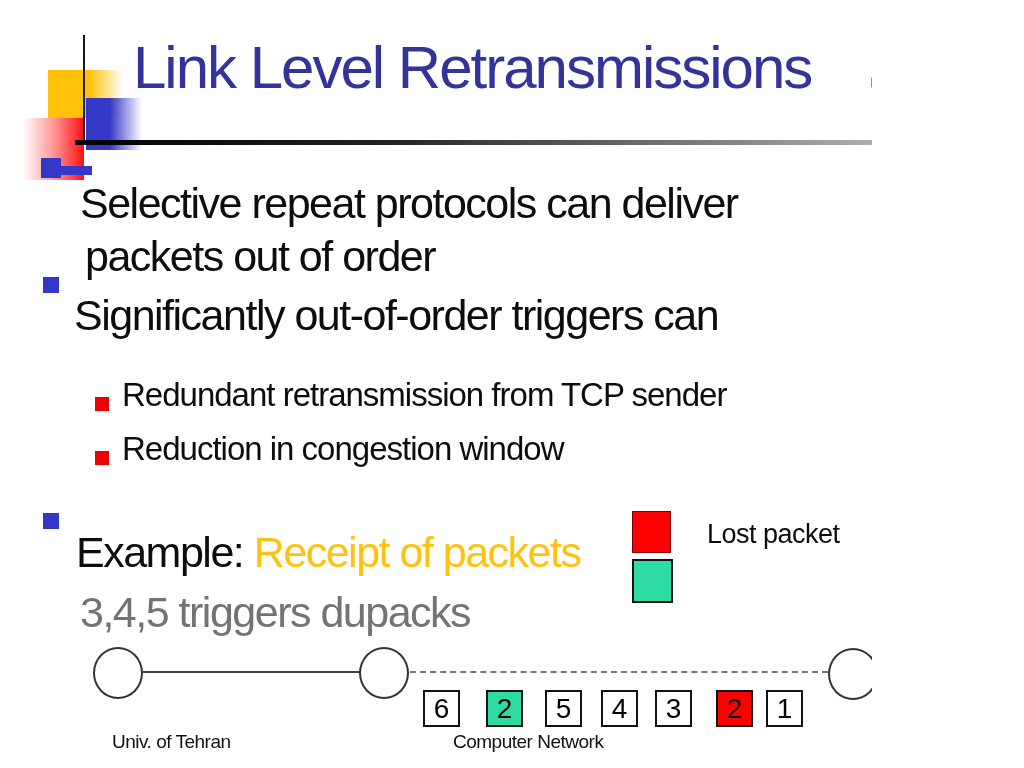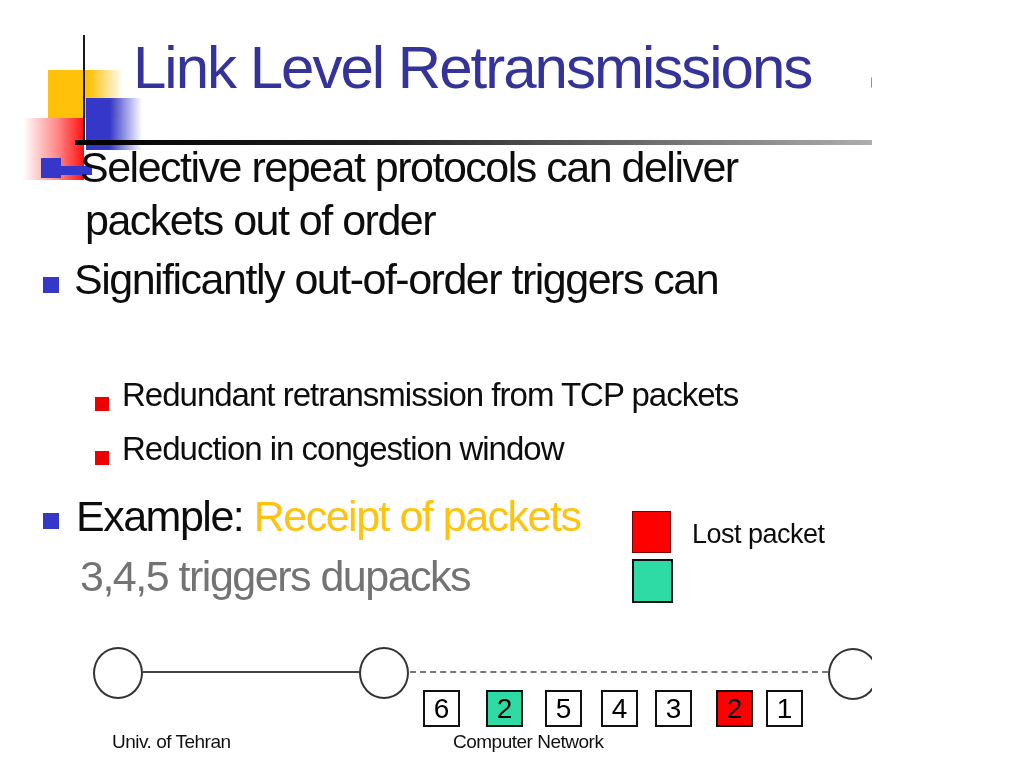--- a/index.html
+++ b/index.html
@@ -16,21 +16,21 @@
     background:linear-gradient(90deg,#3437C8 0%,#3437C8 42%,rgba(52,55,200,0) 100%);}
   .sq-red{left:20px;top:118px;width:64px;height:62px;
     background:linear-gradient(270deg,#FF1010 0%,rgba(255,90,90,0.75) 40%,rgba(255,230,230,0) 95%);}
   .hrule{left:75px;top:140px;width:890px;height:5px;
     background:linear-gradient(90deg,#000 0%,#222 35%,#888 75%,#C9C9C9 100%);}
   .b1-decor-sq{left:41px;top:158px;width:20px;height:20px;background:#3437C8;}
   .b1-decor-bar{left:58px;top:166px;width:34px;height:9px;background:#3437C8;}
   
   .title{left:133px;top:33px;font-size:60px;letter-spacing:-2px;font-weight:400;white-space:nowrap;}
   
-  .l1{font-size:43px;letter-spacing:-1.5px;line-height:1.05;white-space:nowrap;}
+  .l1{font-size:43px;letter-spacing:-1.5px;line-height:1.05;white-space:nowrap;margin-top:36px;}
   .l2{font-size:33px;letter-spacing:-1px;line-height:1.05;white-space:nowrap;}
   .bullet-blue{width:16px;height:16px;background:#3437C8;}
   .bullet-red{width:14px;height:14px;background:#EE0000;}
   
   .swatch{width:37px;height:40px;z-index:5;}
   .swatch-lost{left:632px;top:511px;border:1px solid #7a0000;}
   .swatch-retr{left:632px;top:559px;border:2px solid #111;}
   .legend-label{font-size:27px;letter-spacing:-0.5px;white-space:nowrap;}
   
   .node{width:50px;height:52px;border:2px solid #333;border-radius:50%;background:#fff;box-sizing:border-box;}
@@ -97,32 +97,32 @@
     </g>
   </svg>
 
   <div class="abs l1" style="left:80px;top:145px;">Selective repeat protocols can deliver</div>
   <div class="abs l1" style="left:85px;top:198px;">packets out of order</div>
 
   <div class="abs bullet-blue" style="left:43px;top:277px;"></div>
   <div class="abs l1" style="left:74px;top:257px;">Significantly out-of-order triggers can</div>
 
   <div class="abs bullet-red" style="left:95px;top:397px;"></div>
-  <div class="abs l2" style="left:122px;top:378px;">Redundant retransmission from TCP packets</div>
+  <div class="abs l2" style="left:122px;top:378px;">Redundant retransmission from TCP sender</div>
   <div class="abs bullet-red" style="left:95px;top:451px;"></div>
   <div class="abs l2" style="left:122px;top:432px;">Reduction in congestion window</div>
 
   <div class="abs bullet-blue" style="left:43px;top:513px;"></div>
   <div class="abs l1" style="left:76px;top:494px;z-index:1;">
     <span>Example: </span><span style="color: rgb(255, 194, 14);">Receipt of packets</span>
   </div>
   <div class="abs l1" style="left: 80px; top: 554px; color: #737373;">3,4,5 triggers dupacks</div>
 
   <div class="abs swatch swatch-lost" style="background-color: rgb(255, 0, 0);"></div>
-  <div class="abs legend-label" style="left:692px;top:519px;text-align:right;">Lost packet</div>
+  <div class="abs legend-label" style="left:707px;top:519px;text-align:right;">Lost packet</div>
   <div class="abs swatch swatch-retr" style="background-color: rgb(46, 219, 164);"></div>
 
   <div class="abs link-solid"></div>
   <div class="abs link-dashed"></div>
   <div class="abs node" style="left:93px;top:647px;"></div>
   <div class="abs node" style="left:359px;top:647px;"></div>
   <div class="abs node" style="left:828px;top:648px;"></div>
 
   <div class="abs pkt" style="left: 423px; background-color: rgb(255, 255, 255);">6</div>
   <div class="abs pkt" style="left: 486px; background-color: rgb(46, 219, 164);">2</div>

